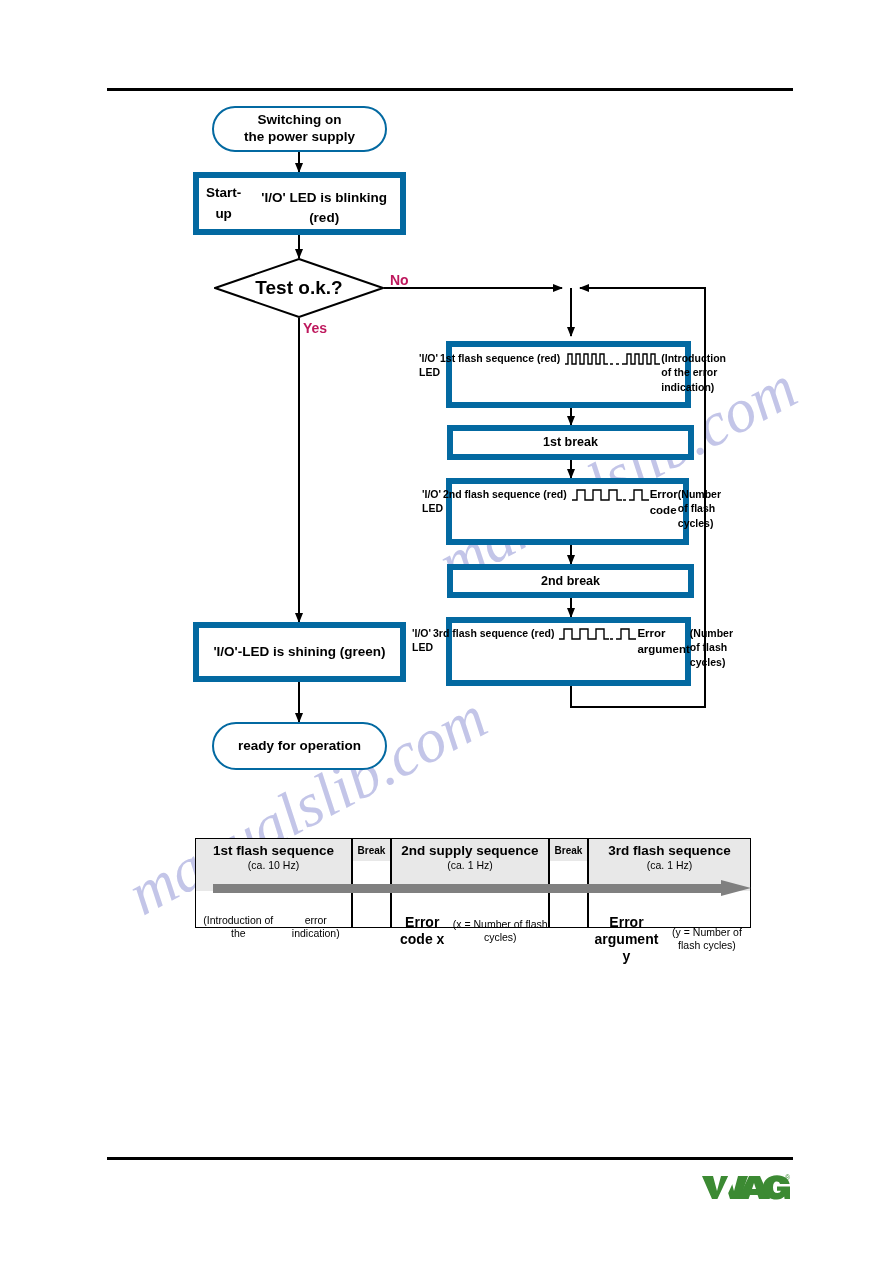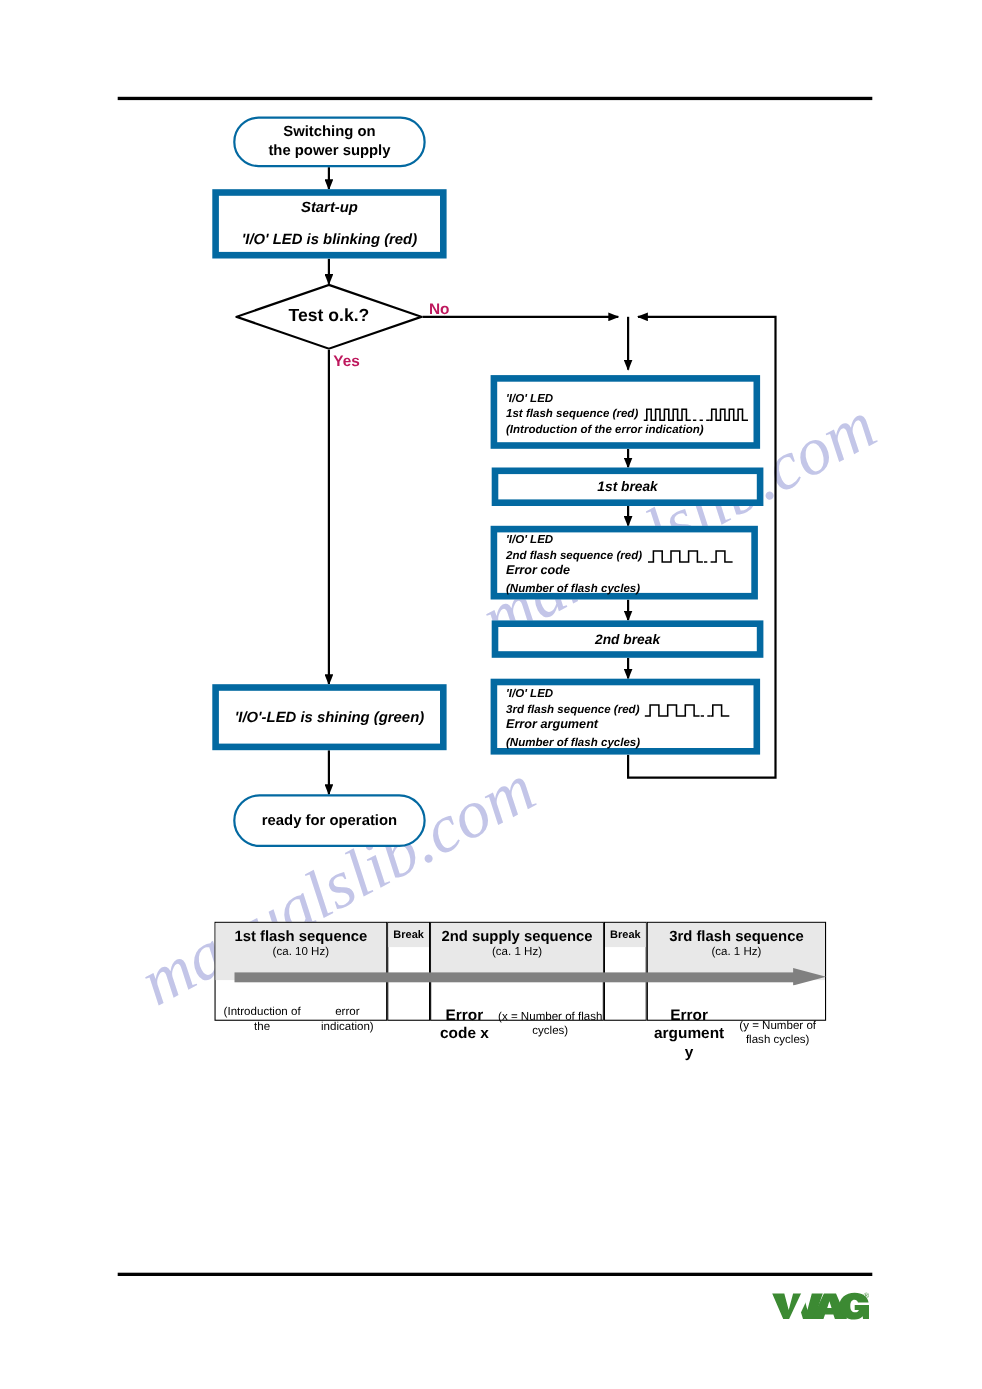--- a/index.html
+++ b/index.html
@@ -79,27 +79,25 @@
     border-width: 2px;
     display: flex;
     align-items: center;
     justify-content: center;
     text-align: center;
     font-size: 13.5px;
     line-height: 1.25;
   }
   .node.proc {
     display: flex;
-    flex-direction: column;
     align-items: center;
     justify-content: center;
     text-align: center;
     font-size: 13.5px;
     line-height: 1.5;
-    font-style: italic;
   }
   .node.proc.left-text {
     align-items: flex-start;
     text-align: left;
     padding-left: 8px;
     justify-content: center;
   }
   .node .ln { display: block; }
   .node .ln.sp { margin-top: 9px; }
 
@@ -107,21 +105,21 @@
     position: absolute;
     z-index: 3;
   }
   .diamond-label {
     position: absolute;
     left: 0; top: 0;
     width: 100%; height: 100%;
     display: flex;
     align-items: center;
     justify-content: center;
-    font-size: 16px;
+    font-size: 19px;
     font-weight: bold;
   }
   .edge-label {
     position: absolute;
     font-size: 14px;
     font-weight: bold;
     z-index: 4;
     color: #be185d;
   }
 

